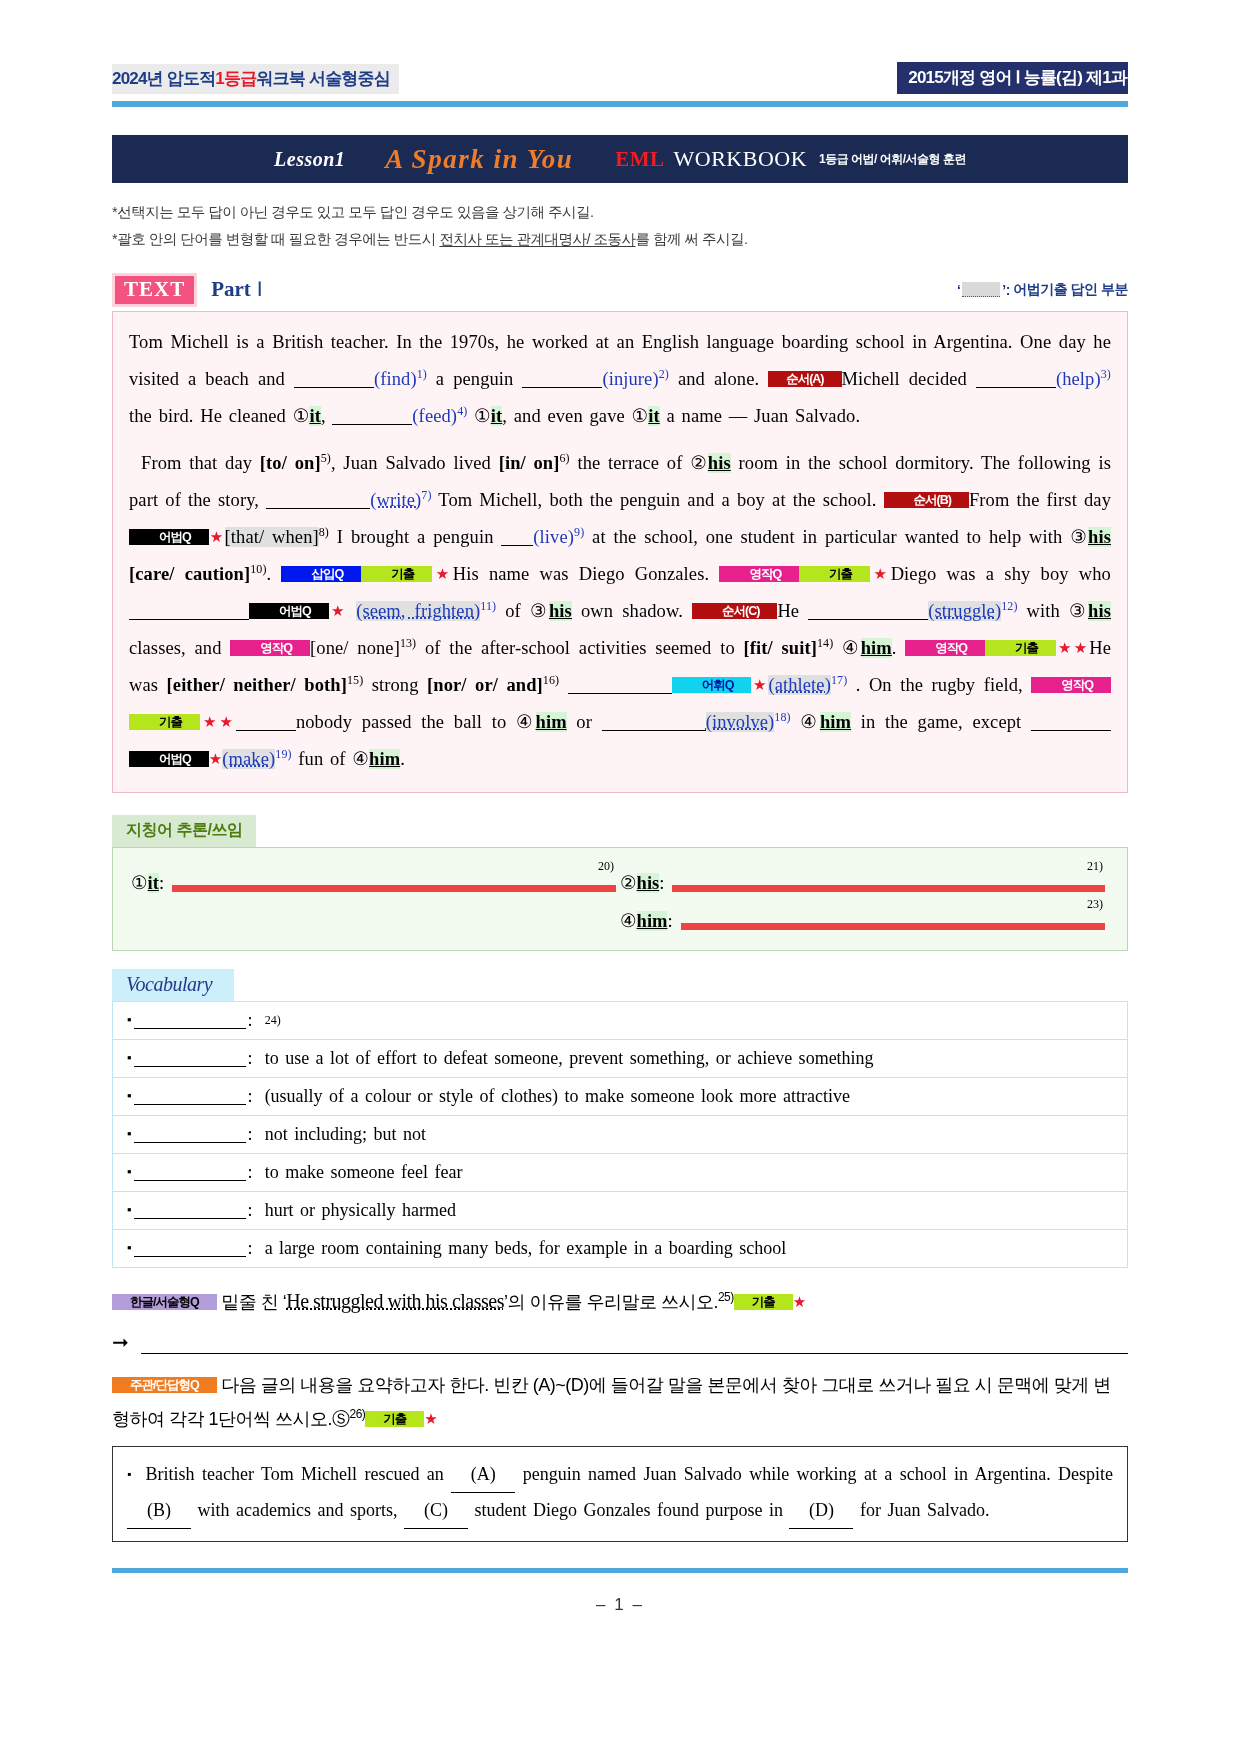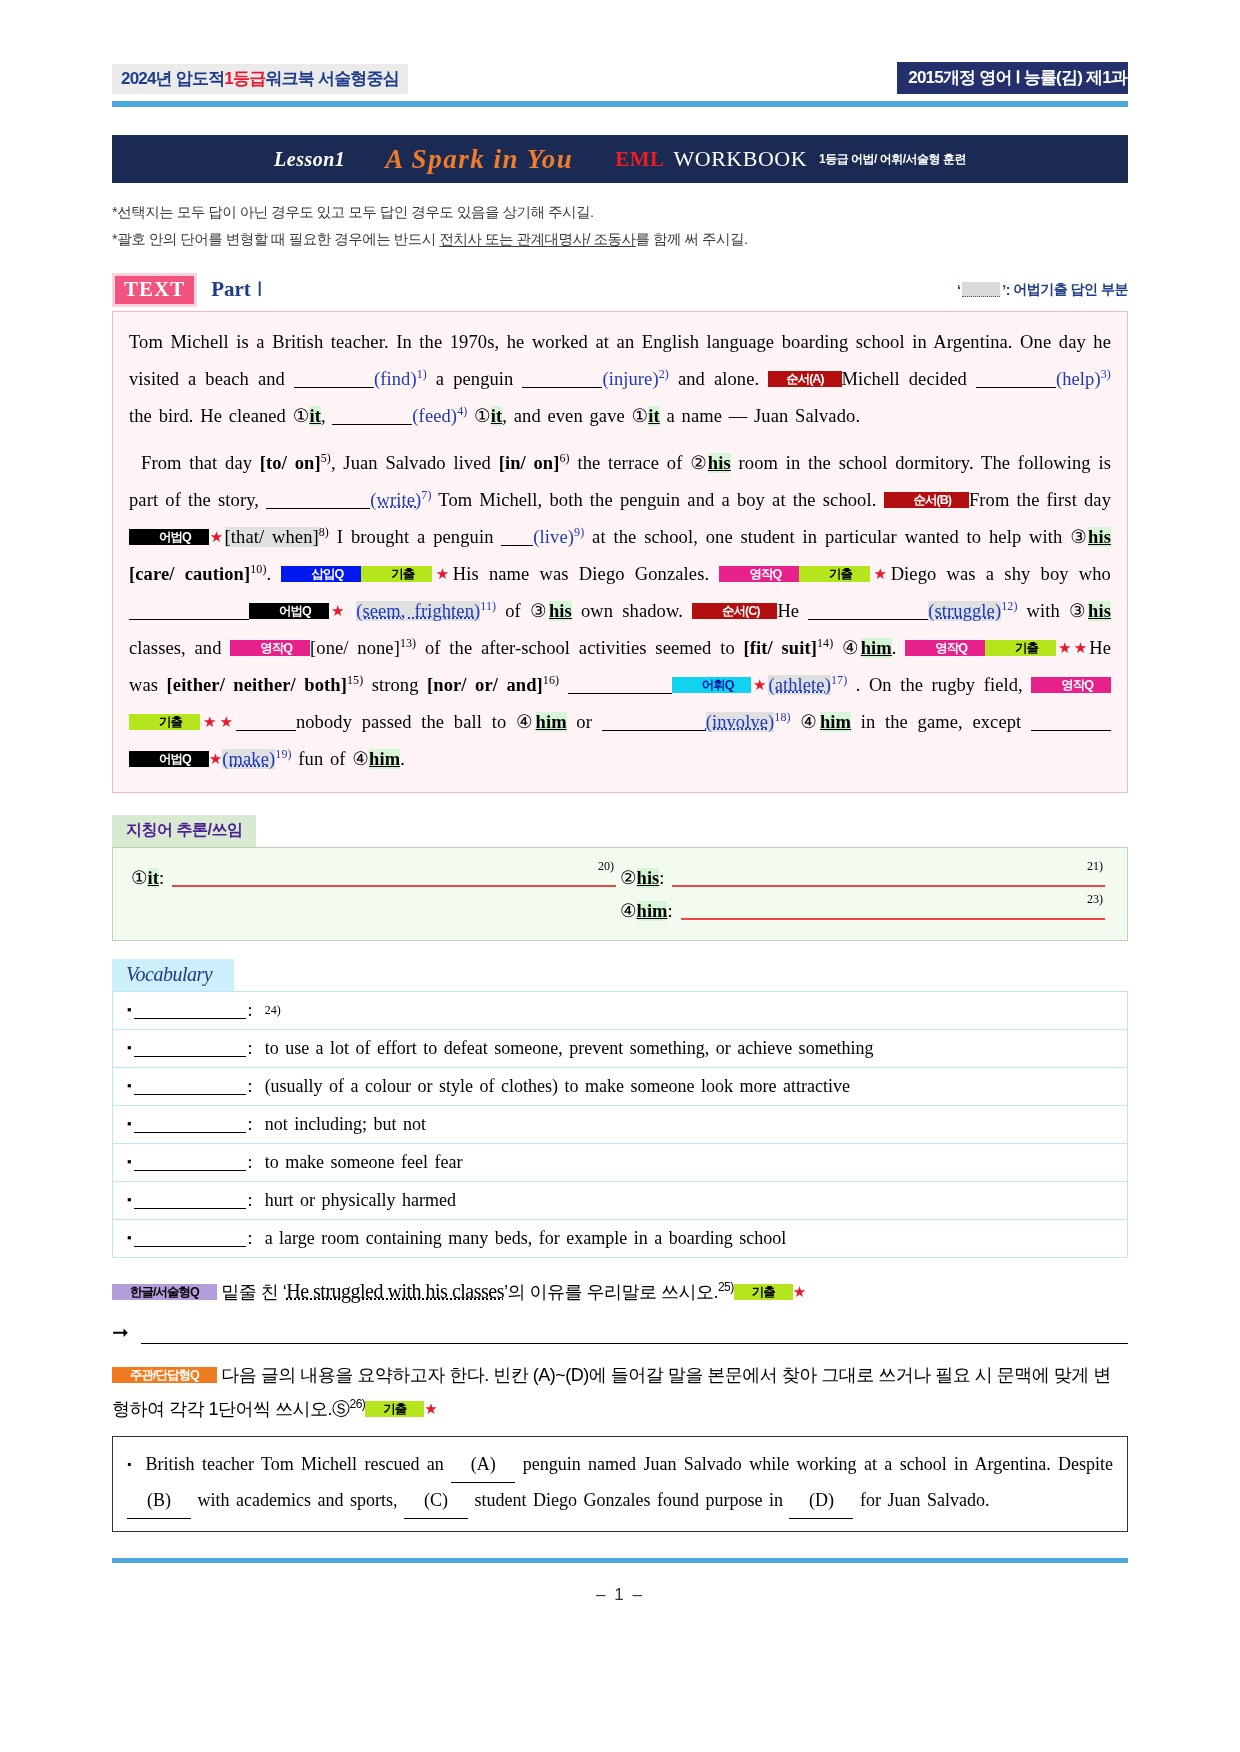--- a/index.html
+++ b/index.html
@@ -12,21 +12,21 @@
     overflow:hidden;
   }
   .page { position:relative; width:1240px; height:1752px; box-sizing:border-box; padding:0 112px; }
 
   
   .runhead { display:flex; align-items:flex-end; justify-content:space-between; padding-top:62px; }
   .rh-left {
     background:#ebebeb; color:#1f3c88;
     font-family:"Liberation Sans", sans-serif;
     font-weight:bold; font-size:17px; letter-spacing:-0.8px;
-    padding:3px 9px 4px 9px; white-space:nowrap;
+    padding:3px 9px 4px 0; white-space:nowrap;
   }
   .rh-left .red { color:#e8192c; }
   .rh-right {
     background:#23306b; color:#ffffff;
     font-family:"Liberation Sans", sans-serif;
     font-weight:bold; font-size:17px; letter-spacing:-0.8px;
     padding:3px 0 4px 10px; white-space:nowrap;
     border:1px solid #23306b;
   }
   .rule-blue { height:6px; background:#4ea8de; margin-top:7px; }
@@ -90,29 +90,29 @@
   .t-gichul { background:#b5e61d; color:#000; }
   .t-hangul { background:#b39ddb; color:#000; }
   .t-jugwan { background:#f07c22; color:#fff; }
 
   
   .sec-tab {
     display:inline-block; font-family:"Liberation Sans", sans-serif;
     font-weight:bold; font-size:16px; letter-spacing:-0.5px;
     padding:5px 14px 6px 14px;
   }
-  .tab-green { background:#d9ead3; color:#4c1d95; }
+  .tab-green { background:#d9ead3; color:#4d7c0f; }
   .tab-blue { background:#cdeefb; color:#1f3c88; font-family:"Liberation Serif", serif; font-style:italic; font-size:20px; font-weight:normal; padding:4px 22px 5px 14px;}
 
   .box-green { border:1px solid #b9d8b2; background:#f3faf0; padding:12px 18px 14px 18px; }
   .ref-grid { display:flex; }
   .ref-col { width:50%; font-family:"Liberation Serif", serif; font-size:18.5px; }
   .ref-row { display:flex; align-items:flex-end; padding:5px 0 4px 0; }
   .ref-key { white-space:nowrap; }
-  .ref-line { flex:1; border-bottom:2px solid #ef4444; margin:0 4px 2px 8px; height:20px; position:relative; }
+  .ref-line { flex:1; border-bottom:7px solid #ef4444; margin:0 4px 2px 8px; height:20px; position:relative; }
   .ref-line .num { position:absolute; right:2px; top:-6px; font-size:12px; border:none; }
 
   
   .voc-wrap { border:1px solid #bfe6f5; border-top:none; }
   .voc-row { display:flex; align-items:center; border-top:1px solid #bfe6f5; padding:8px 14px; font-family:"Liberation Serif", serif; font-size:18px; }
   .voc-row:first-child { border-top:1px solid #bfe6f5; }
   .voc-bullet { font-size:13px; margin-right:2px; }
   .voc-blank { display:inline-block; width:112px; border-bottom:1px solid #000; height:17px; }
   .voc-colon { margin:0 12px 0 2px; }
   .voc-def { word-spacing:2px; }

